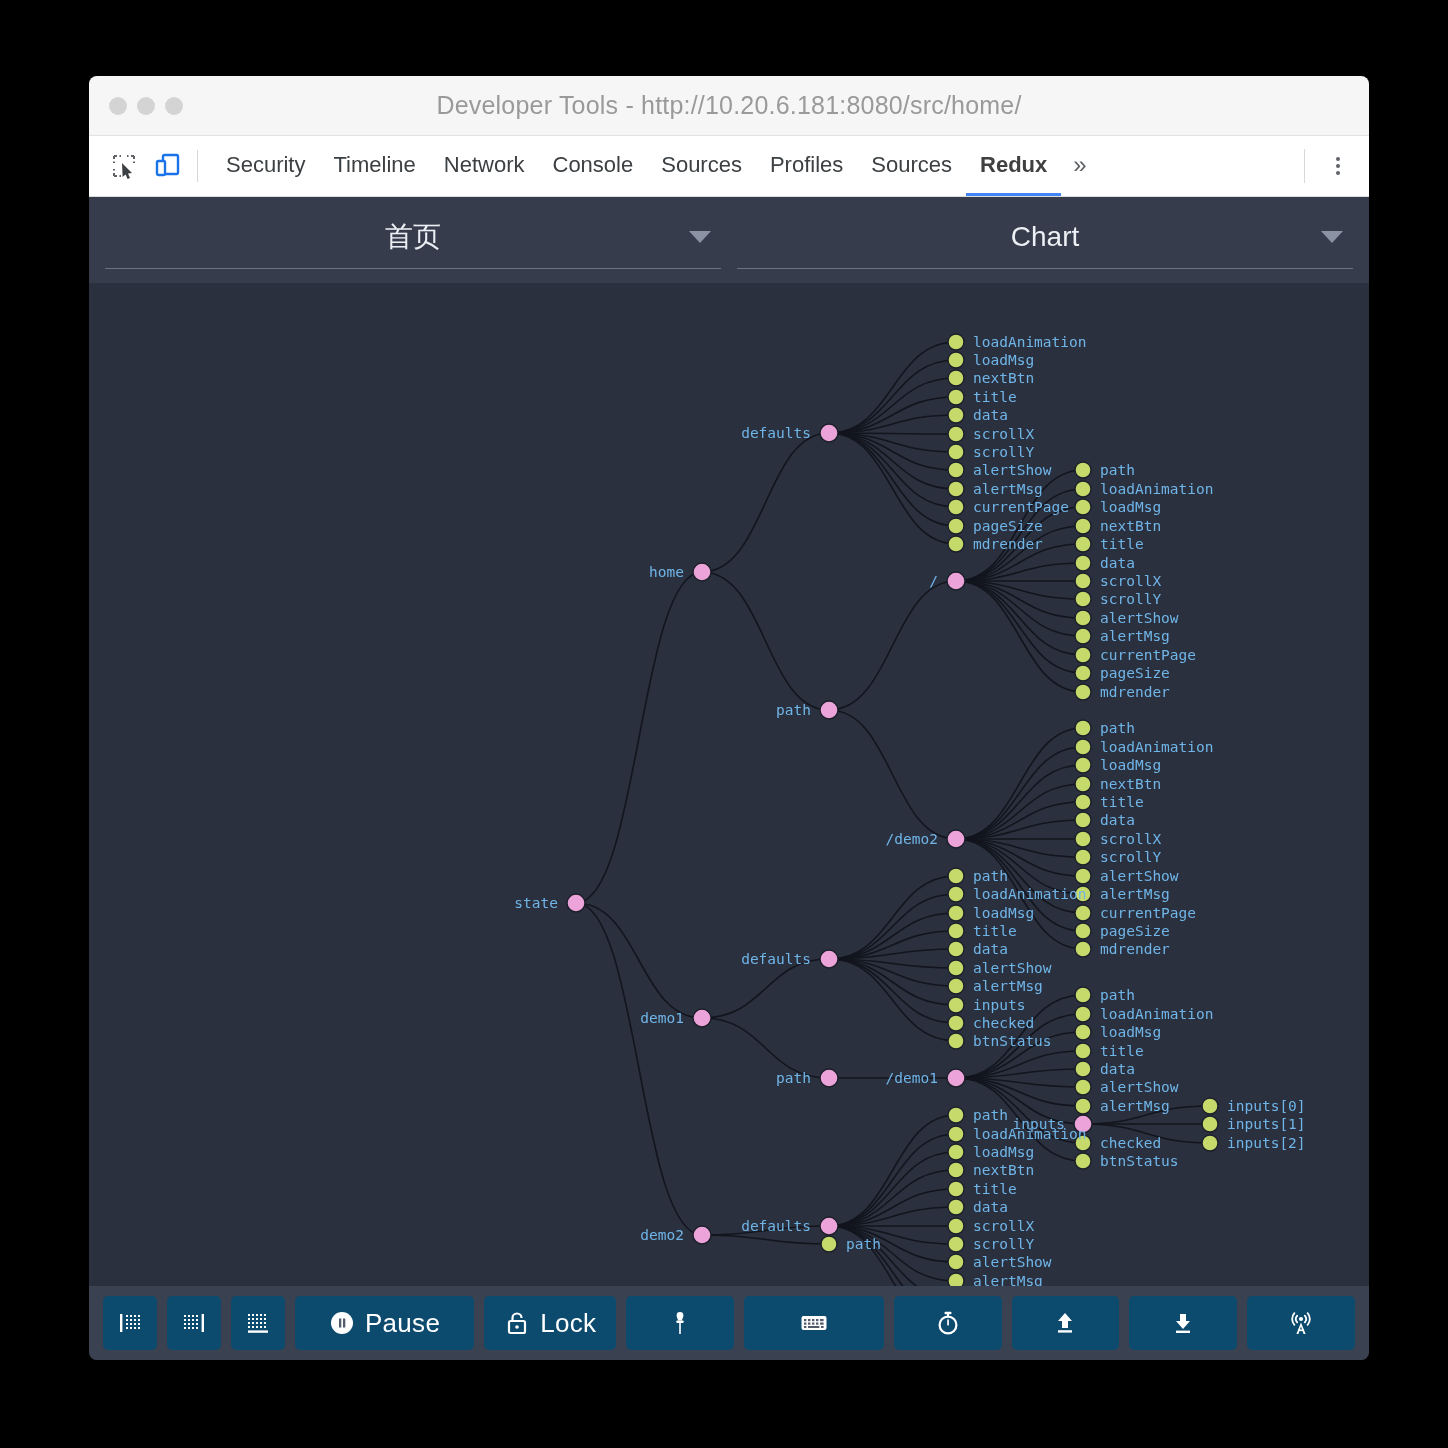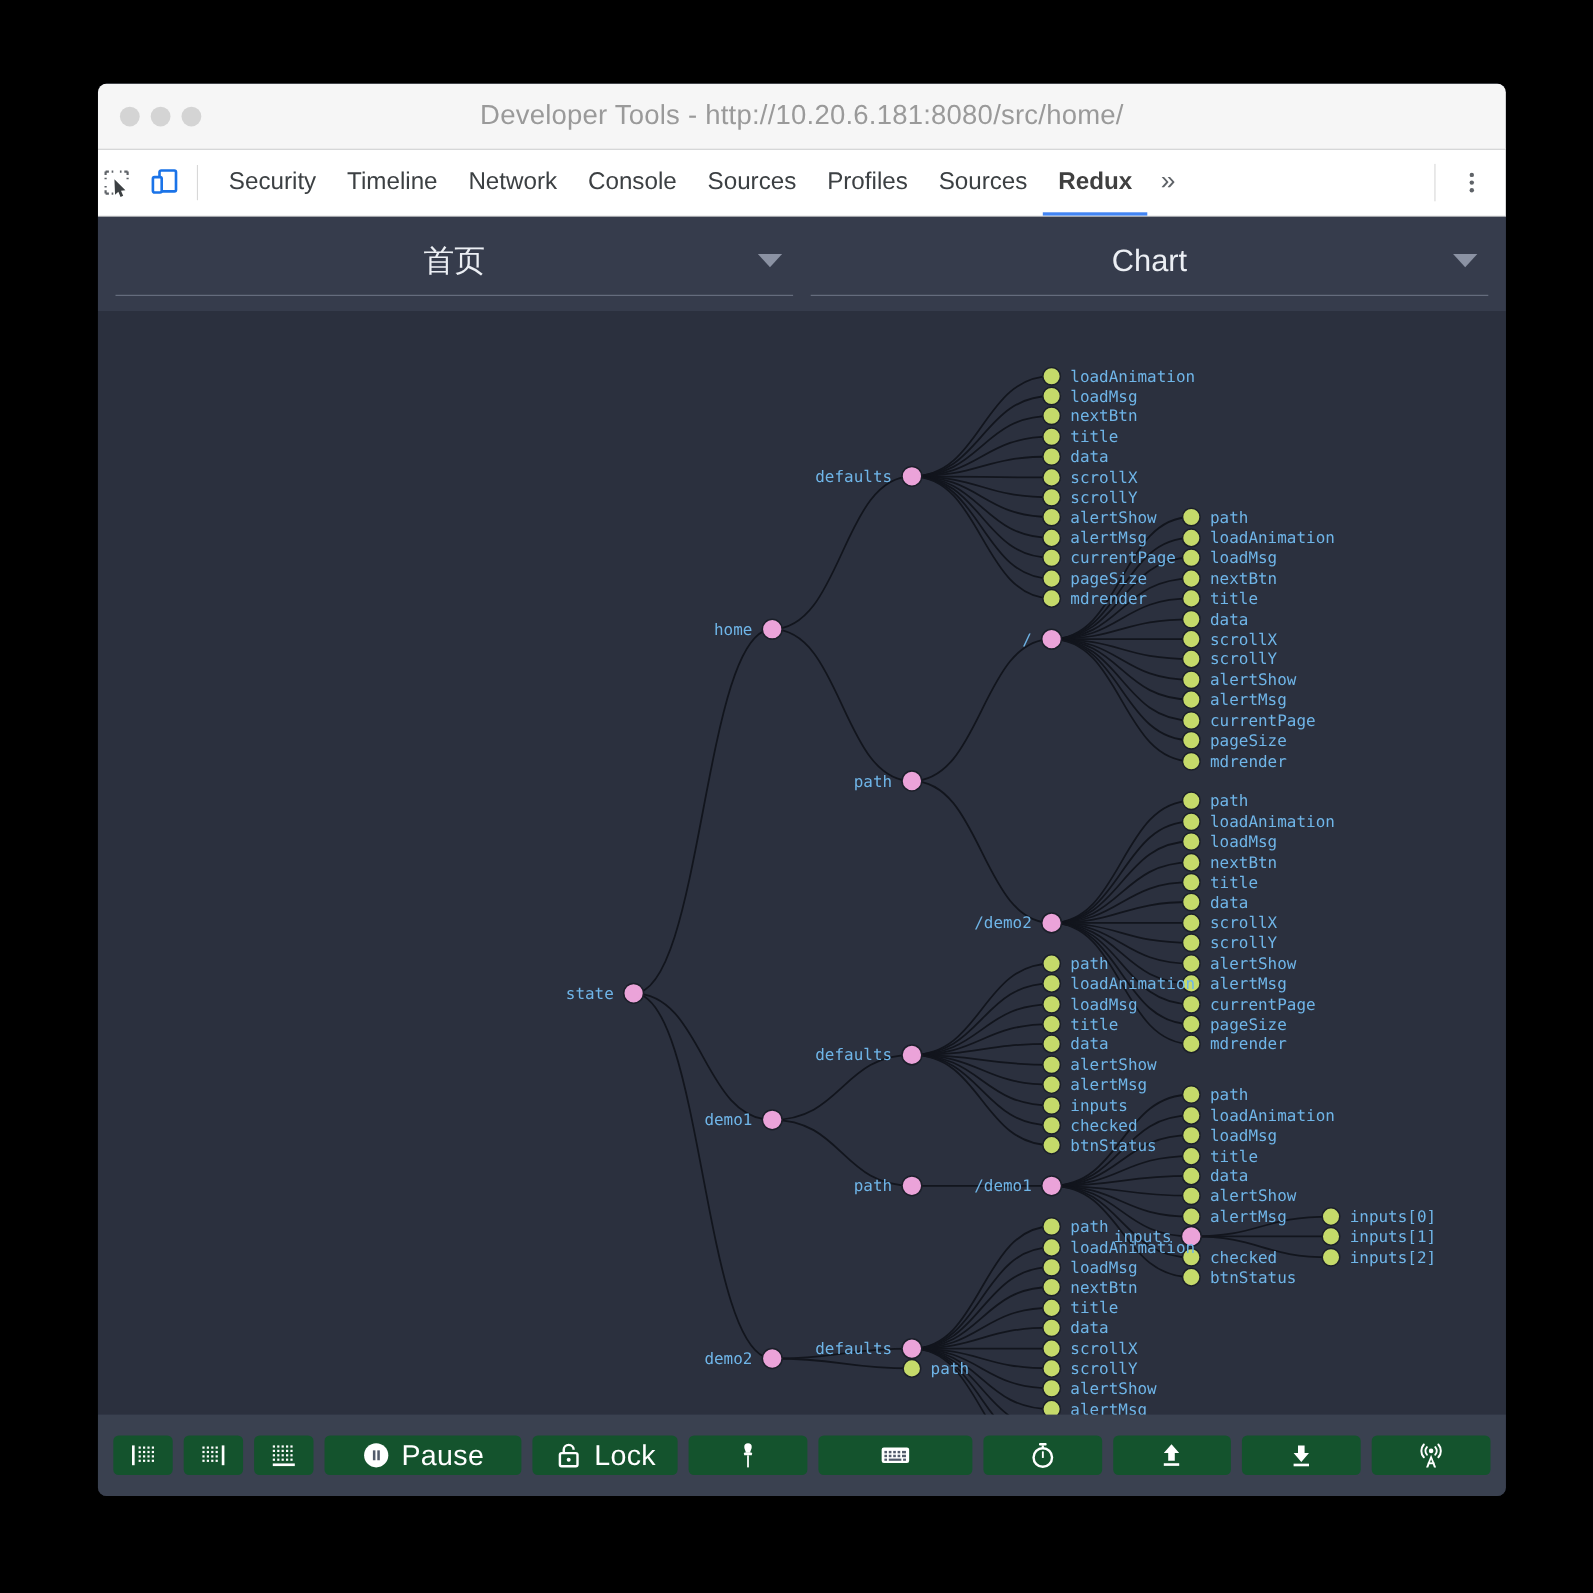--- a/index.html
+++ b/index.html
@@ -36,21 +36,21 @@
     font-size: 25px; color: #9a9a9a; letter-spacing: 0.2px;
     pointer-events: none;
   }
 
   
   .tabbar {
     height: 61px;
     background: #ffffff;
     border-bottom: 1px solid #dcdcdc;
     display: flex; align-items: stretch;
-    padding-left: 2px;
+    padding-left: 20px;
   }
   .tool-icons { display: flex; align-items: center; gap: 14px; padding-right: 14px; }
   .ticon { width: 30px; height: 30px; display: flex; align-items: center; justify-content: center; cursor: pointer; }
   .vsep { width: 1px; background: #d8d8d8; margin: 14px 0; }
   .tabs { display: flex; align-items: stretch; margin-left: 14px; flex: 1; }
   .tab {
     display: flex; align-items: center;
     padding: 0 14px;
     font-size: 22px; color: #3c4043;
     cursor: pointer;
@@ -103,22 +103,22 @@
   
   .bottombar {
     position: absolute;
     left: 0; bottom: 0;
     width: 1280px; height: 74px;
     background: #3a4150;
     display: flex; align-items: center;
     padding: 0 14px; gap: 10px;
   }
   .btn {
-    height: 36px;
-    background: #14532d;
+    height: 54px;
+    background: #0c4a6e;
     border-radius: 5px;
     display: flex; align-items: center; justify-content: center;
     color: #ffffff;
     cursor: pointer;
     gap: 10px;
   }
   .btn.sq { width: 54px; }
   .btn.wide { width: 180px; font-size: 26px; }
   .btn.med { width: 132px; }
   .btn-label { font-size: 26px; color: #fff; letter-spacing: 0.3px; }

